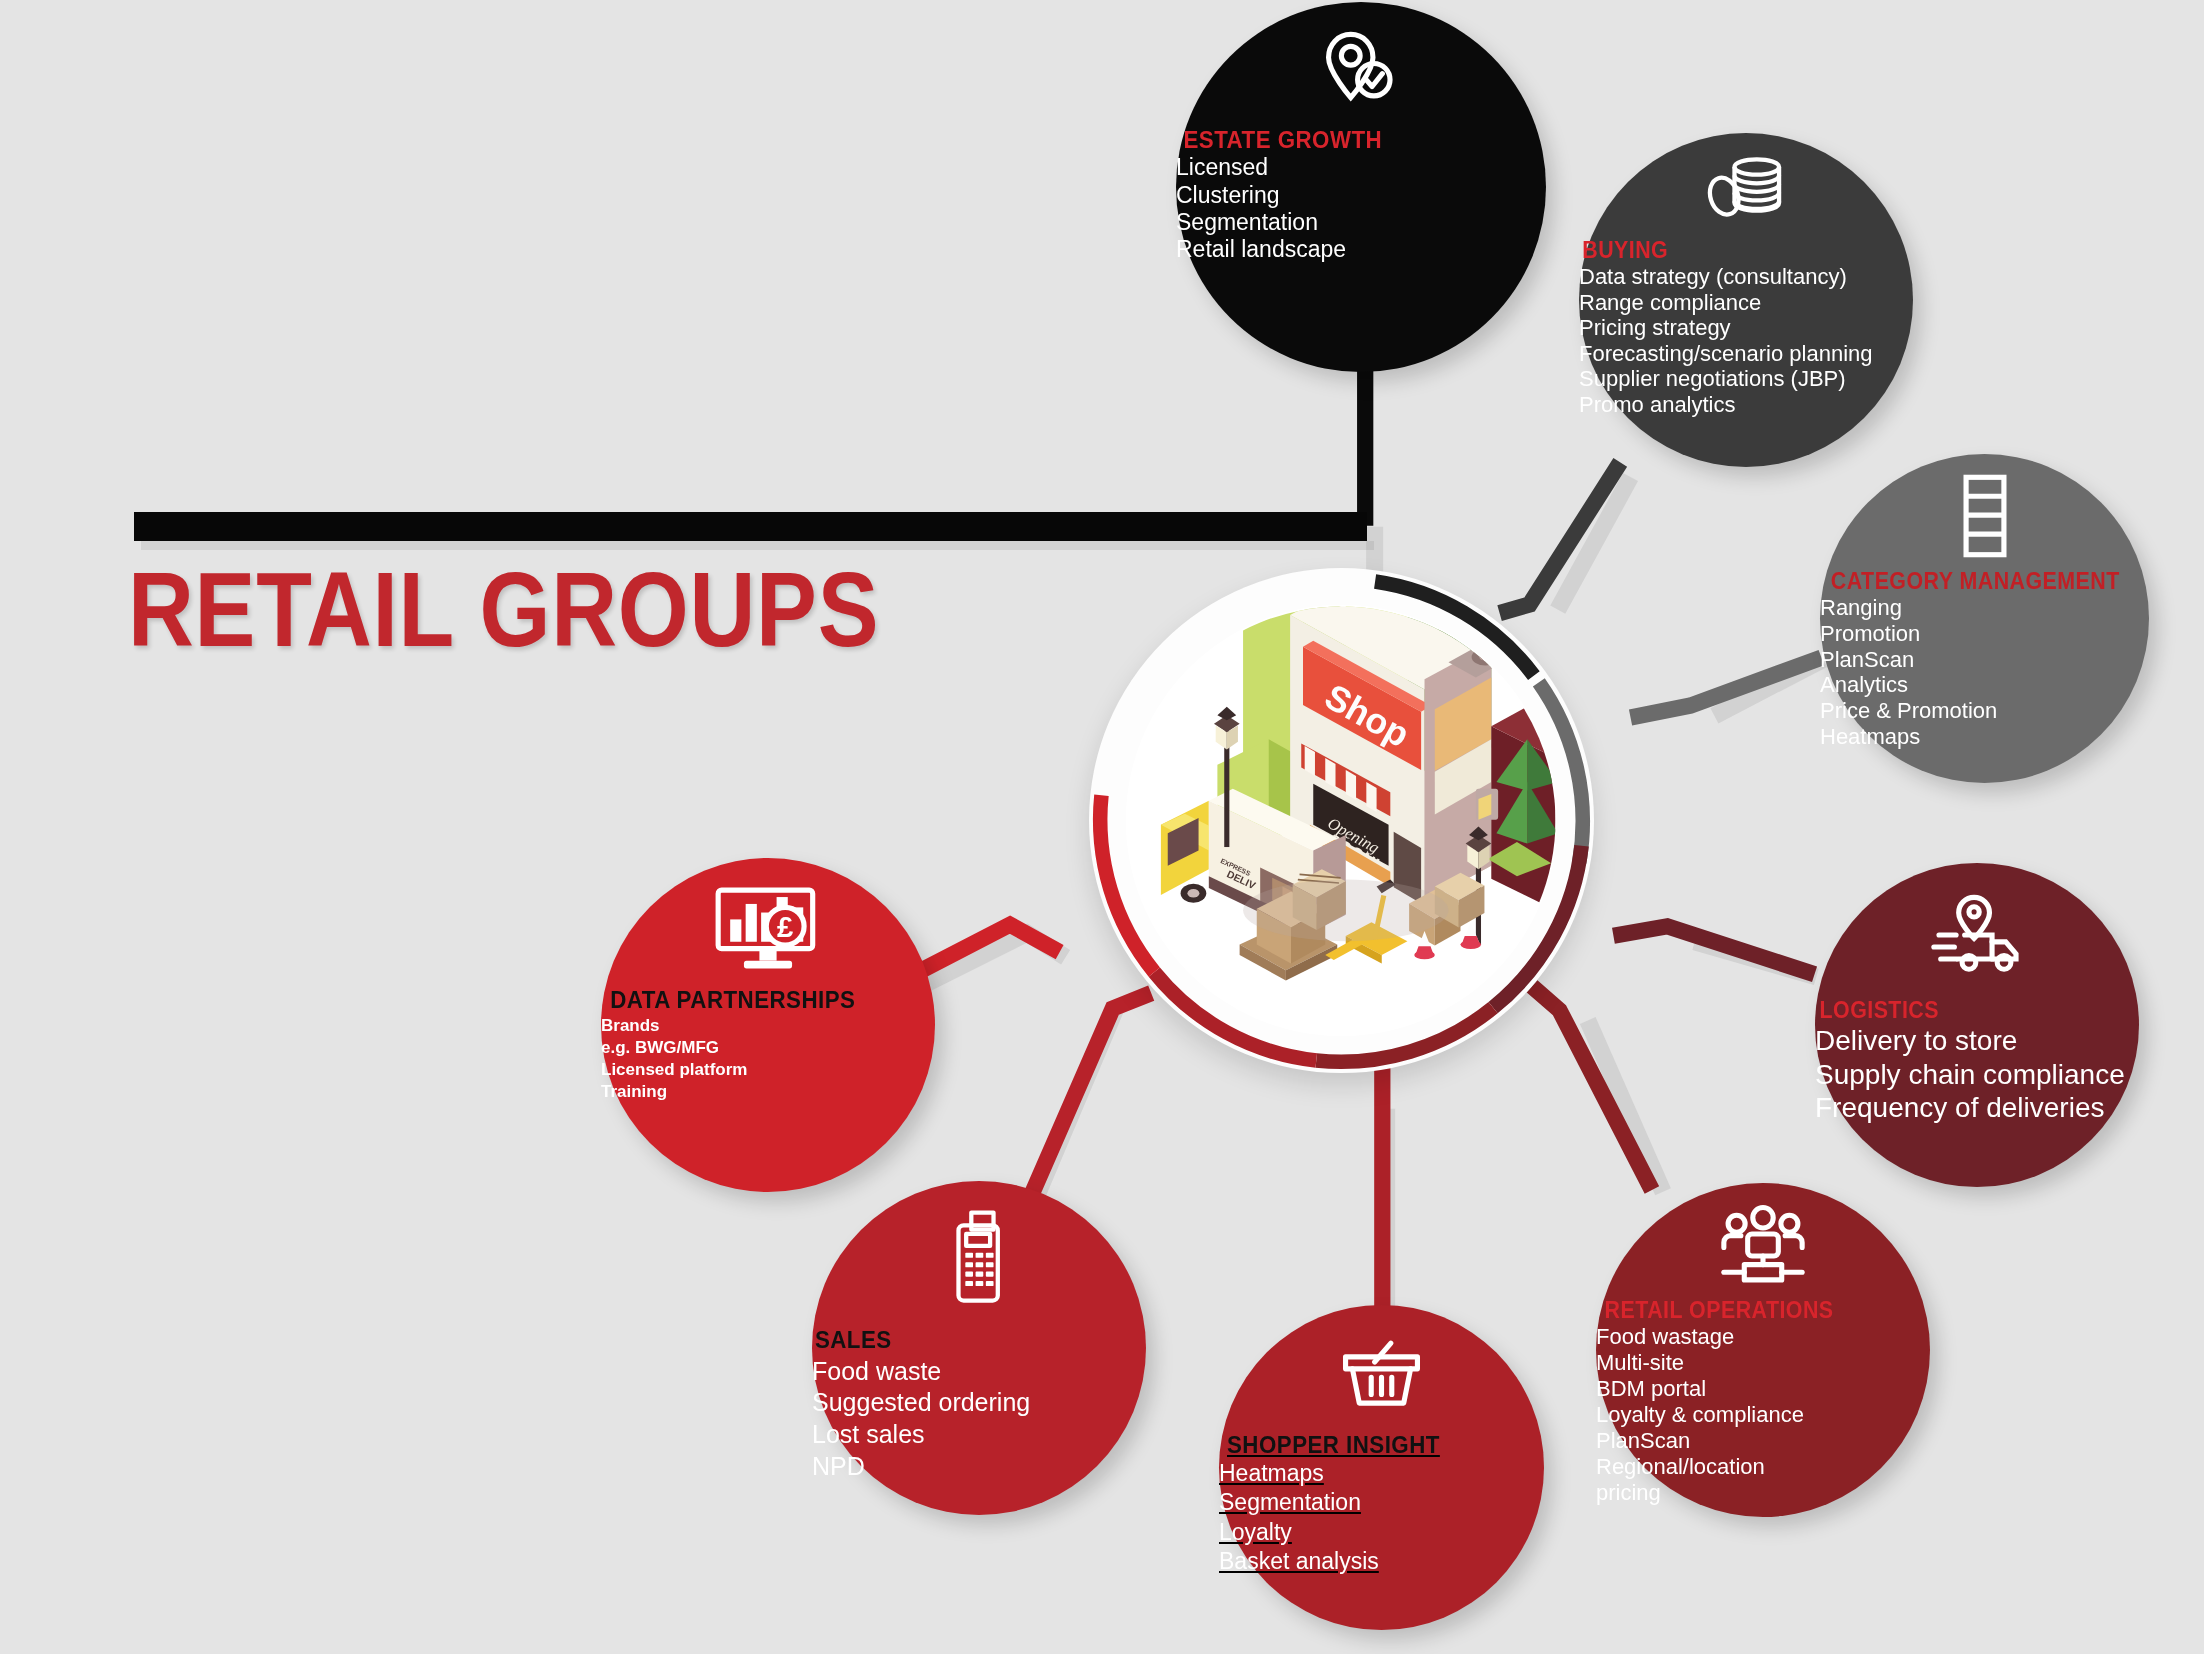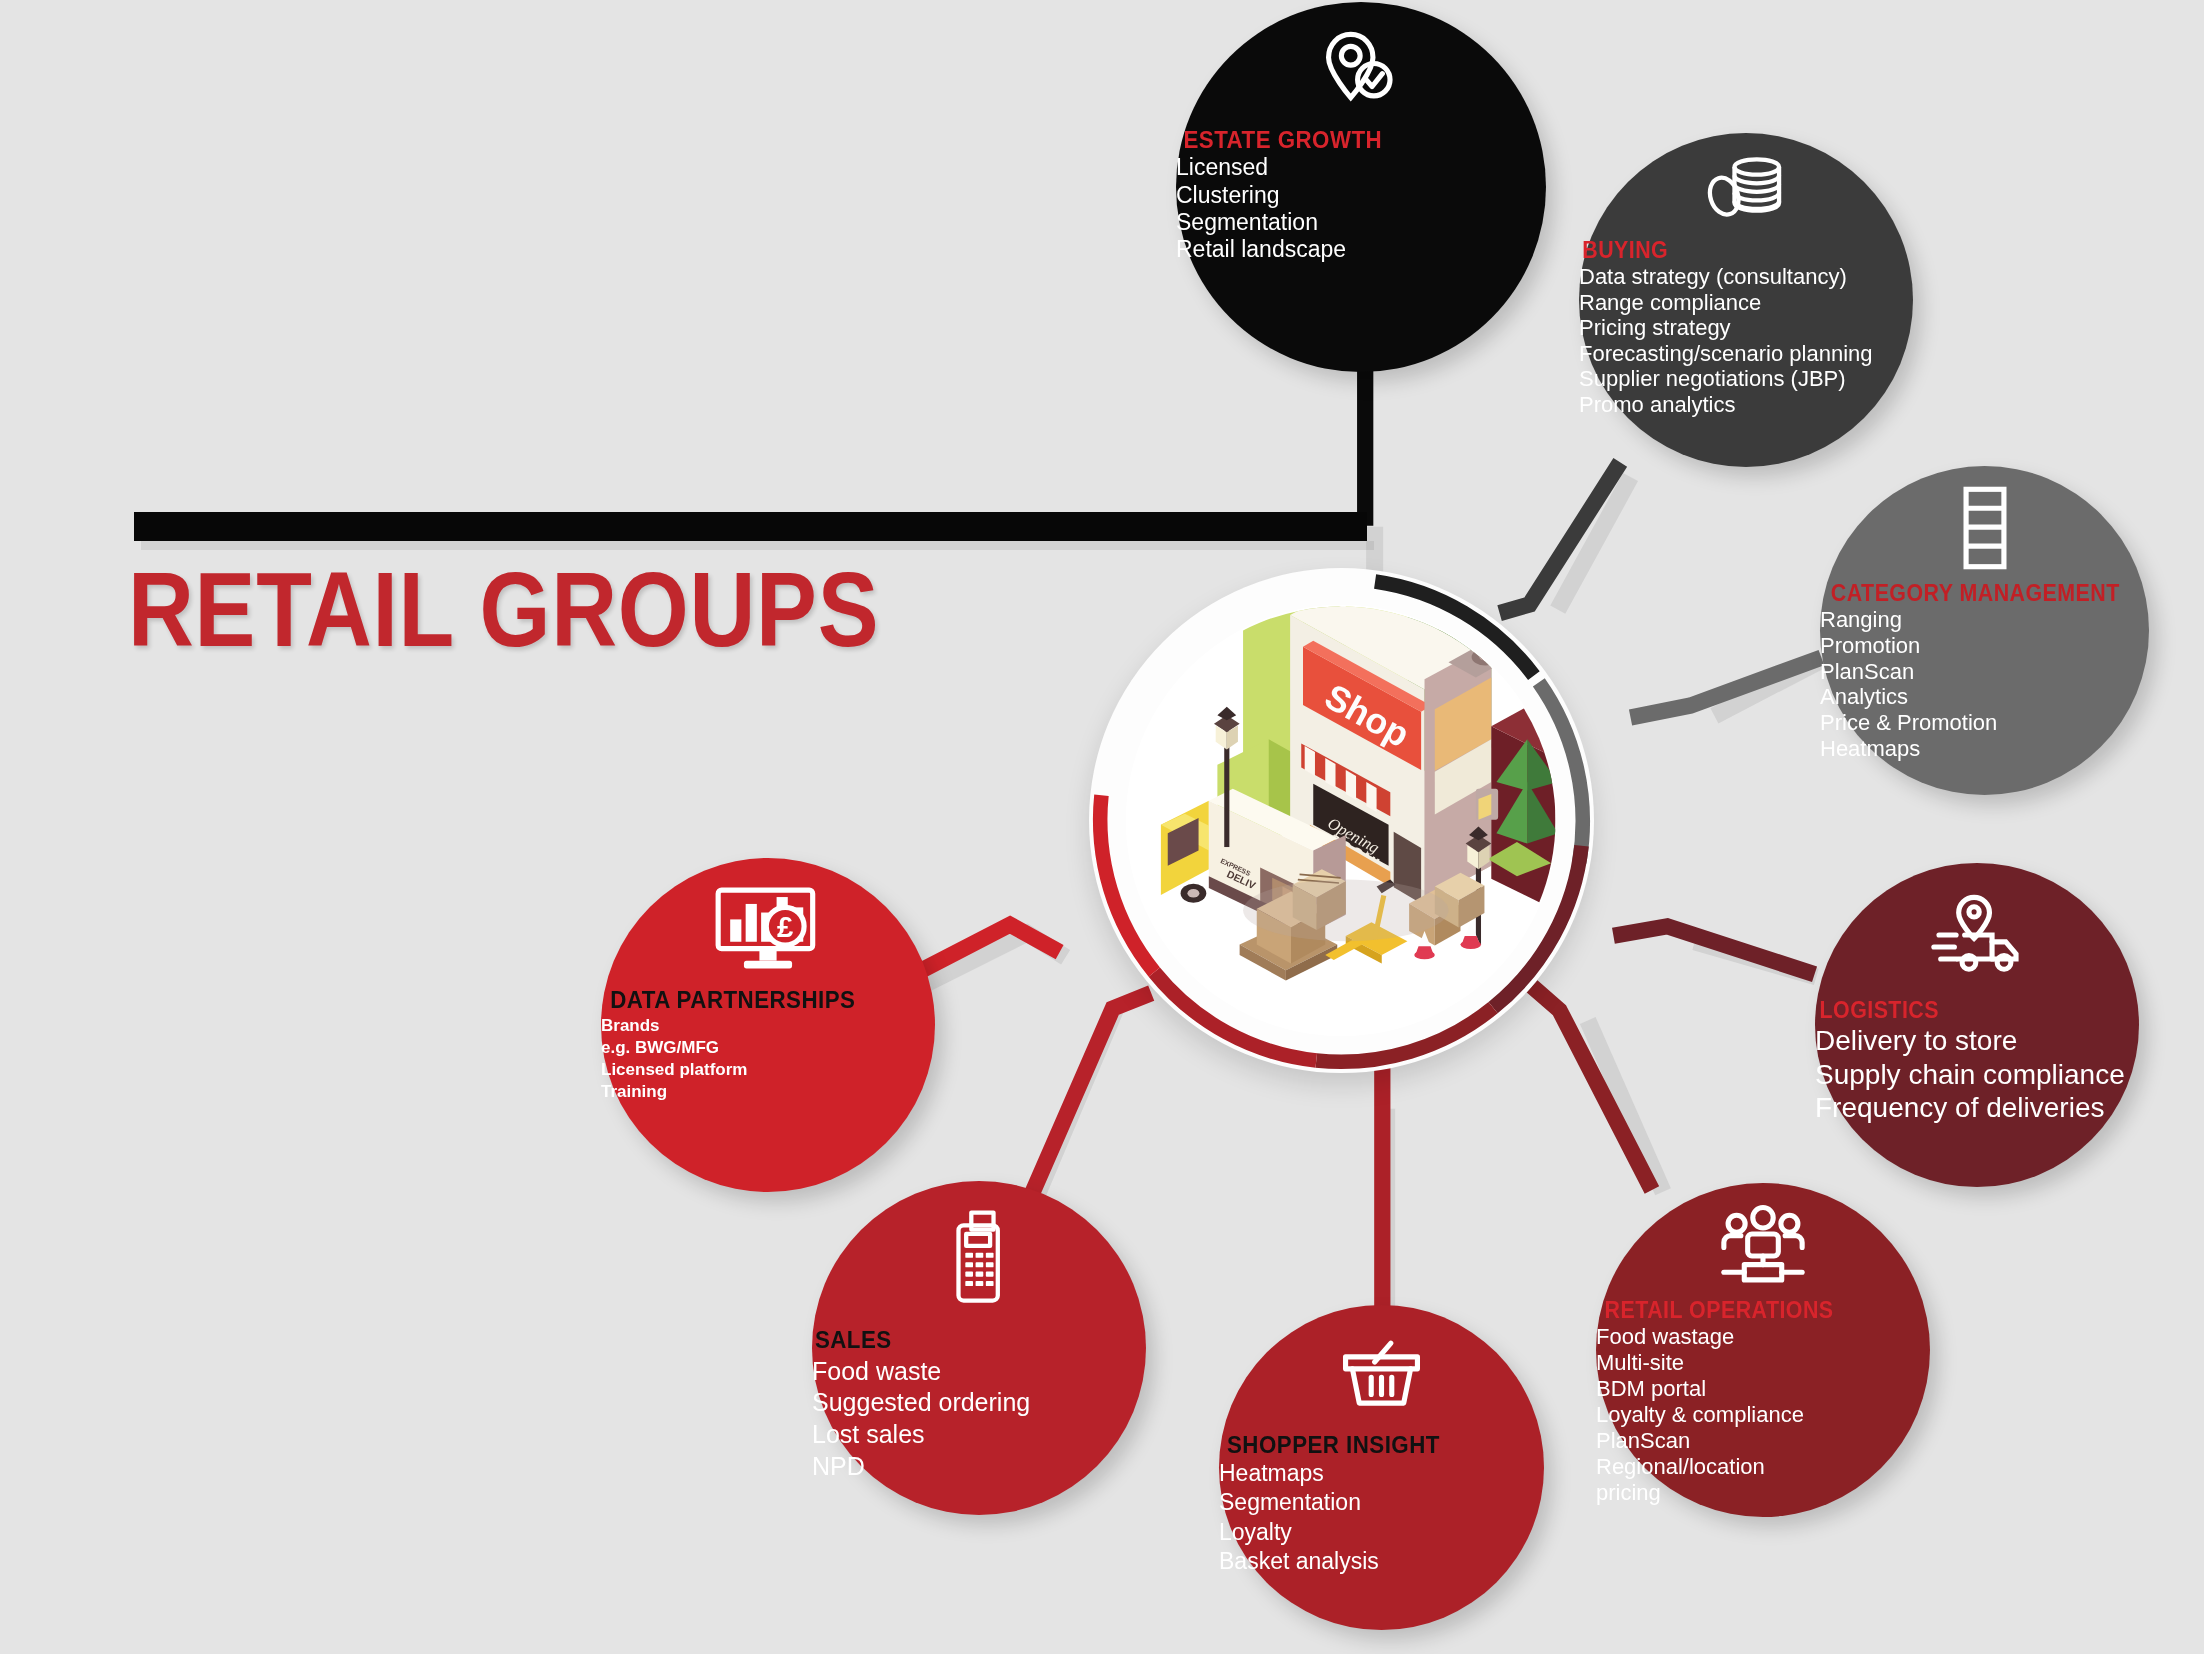--- a/index.html
+++ b/index.html
@@ -59,24 +59,24 @@
     font-weight:bold;
     letter-spacing:0.5px;
     transform:scaleX(.93);
     white-space:nowrap;
   }
   .node .itm{color:#fff;white-space:nowrap;}
 
   
   #n-estate   {left:1176px;top:1.7px;  width:370px;height:370px;background:#0a0a0a;padding-top:29px;}
   #n-buying   {left:1579px;top:133px;width:334px;height:334px;background:#3b3b3b;padding-top:22px;}
-  #n-catman   {left:1820px;top:466px;width:329px;height:329px;background:#6b6b6b;padding-top:19px;}
+  #n-catman   {left:1820px;top:454px;width:329px;height:329px;background:#6b6b6b;padding-top:19px;}
   #n-logis    {left:1815px;top:863px;width:324px;height:324px;background:#6e2128;padding-top:29px;}
   #n-retops   {left:1596px;top:1183px;width:334px;height:334px;background:#8b2125;padding-top:22px;}
-  #n-shopper  {left:1219px;top:1305px;width:325px;height:325px;background:#ac2128;padding-top:33px;}
+  #n-shopper  {left:1219px;top:1305px;width:325px;height:325px;background:#ac2128;padding-top:33px;text-decoration:underline;}
   #n-sales    {left:812px;top:1181px;width:334px;height:334px;background:#b7222a;padding-top:29px;}
   #n-data     {left:601px;top:858px;width:334px;height:334px;background:#cf2229;padding-top:27px;}
 
   #n-estate  .ttl{font-size:24px;color:#d8242c;margin-top:13.7px;}
   #n-estate  .itm{font-size:23px;line-height:1.18;}
   #n-buying  .ttl{font-size:23px;color:#d8242c;margin-top:10.3px;}
   #n-buying  .itm{font-size:22px;line-height:1.16;}
   #n-catman  .ttl{font-size:23px;color:#c21f25;margin-top:8.6px;}
   #n-catman  .itm{font-size:22px;line-height:1.18;}
   #n-logis   .ttl{font-size:23px;color:#d8242c;margin-top:19px;}

